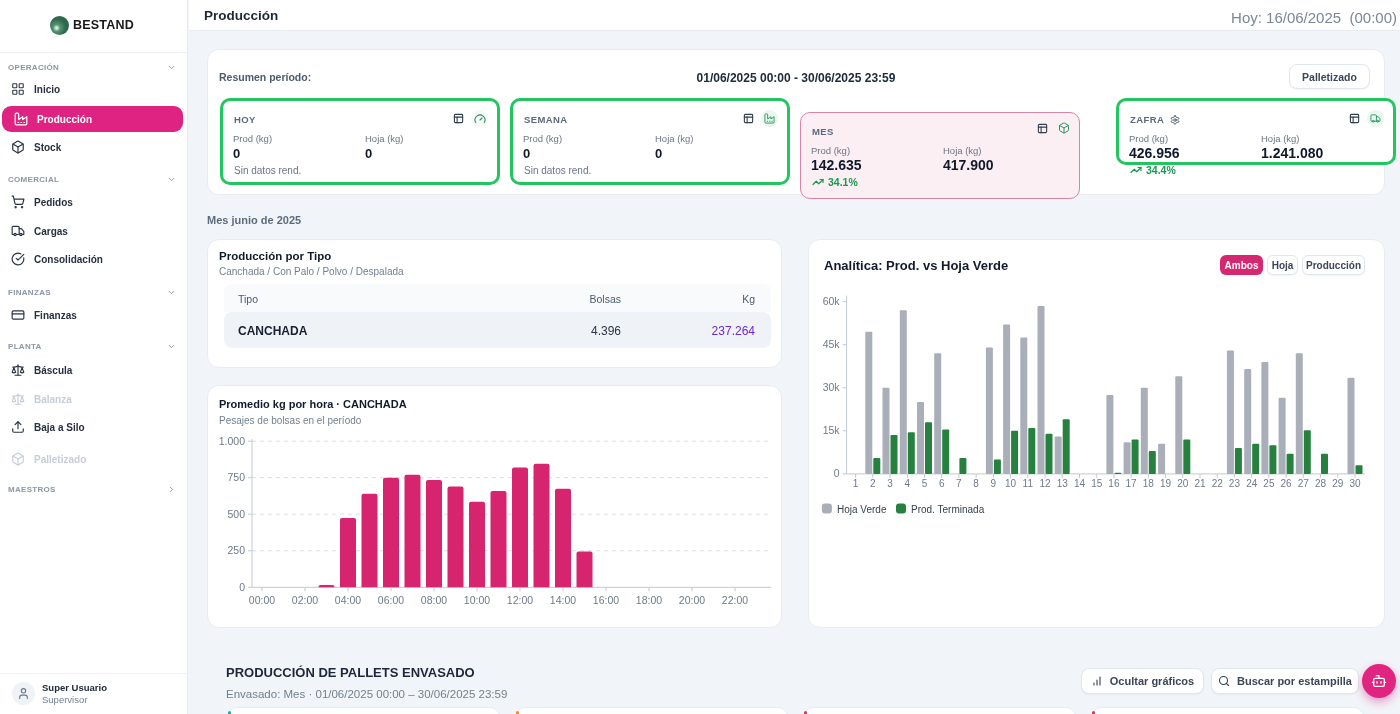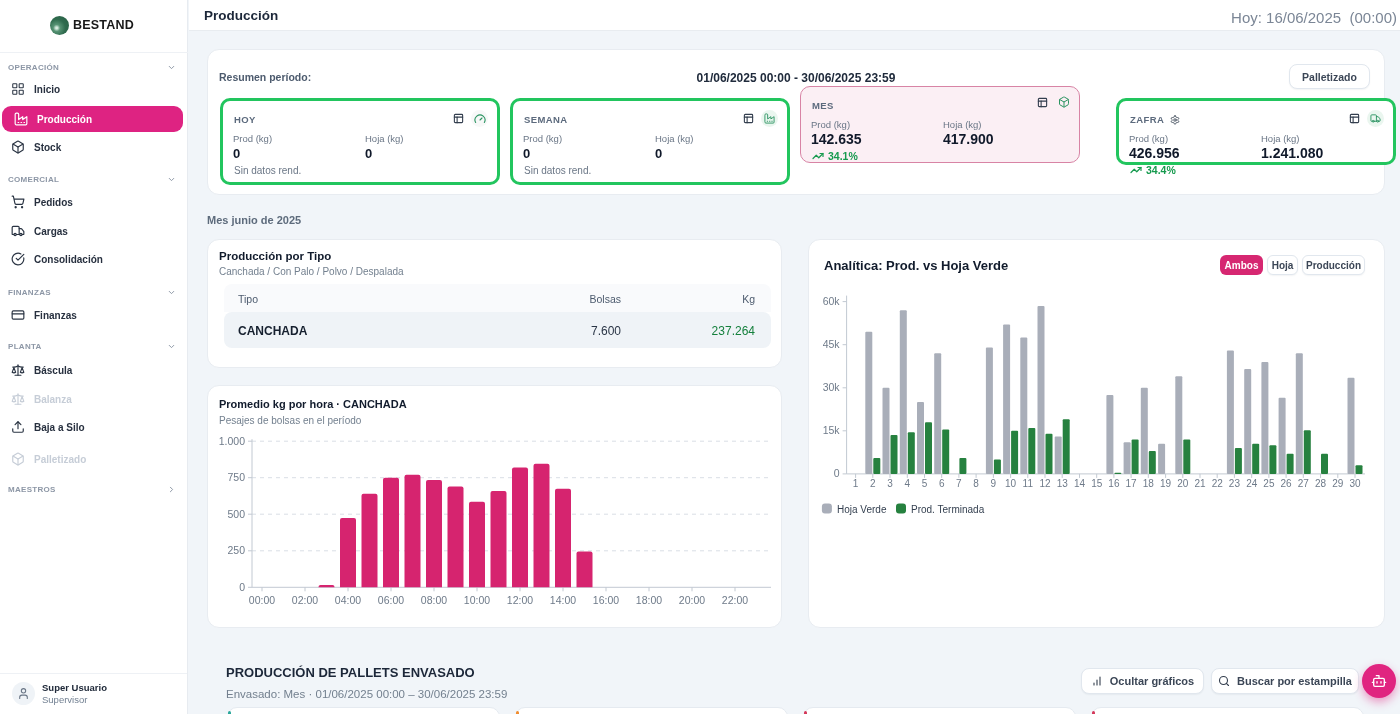--- a/index.html
+++ b/index.html
@@ -192,21 +192,21 @@
         </svg>
       </span>
     </div>
   <div class="sclabel" style="left:10px;">Prod (kg)</div>
   <div class="scval" style="left:10px;">0</div>
   <div class="sclabel" style="left:142px;">Hoja (kg)</div>
   <div class="scval" style="left:142px;">0</div>
   <div class="scnote">Sin datos rend.</div>
 </div>
 
-<div class="scard" style="left:800px;top:86px;width:280px;height:77px;background:#fbeff4;border:1.5px solid #d884a5;">
+<div class="scard" style="left:800px;top:112px;width:280px;height:87px;background:#fbeff4;border:1.5px solid #d884a5;">
   <div class="sctitle">MES</div>
   <div class="icorow">
       <svg width="11" height="11" viewBox="0 0 24 24" fill="none" stroke="#333e4e" stroke-width="2.4" stroke-linecap="round" stroke-linejoin="round">
         <rect width="18" height="18" x="3" y="3" rx="2"></rect>
         <path d="M3 9h18"></path>
         <path d="M9 9v12"></path>
       </svg>
       <span style="width:10px;"></span>
       <svg width="12" height="12" viewBox="0 0 24 24" fill="none" stroke="#2b9461" stroke-width="2.0" stroke-linecap="round" stroke-linejoin="round">
         <path d="M21 8a2 2 0 0 0-1-1.73l-7-4a2 2 0 0 0-2 0l-7 4A2 2 0 0 0 3 8v8a2 2 0 0 0 1 1.73l7 4a2 2 0 0 0 2 0l7-4A2 2 0 0 0 21 16Z"></path>
@@ -262,22 +262,22 @@
 
 <div class="card" style="left:207px;top:239px;width:575px;height:129px;"></div>
 <div class="abs ctitle" style="left:219px;top:250px;">Producción por Tipo</div>
 <div class="abs csub" style="left:219px;top:266px;">Canchada / Con Palo / Polvo / Despalada</div>
 <div class="abs" style="left:224px;top:284px;width:547px;height:28px;background:#f9fafc;border-radius:8px 8px 0 0;"></div>
 <div class="abs" style="left:224px;top:312px;width:547px;height:36px;background:#eff3f7;border-radius:8px;"></div>
 <div class="abs" style="left:238px;top:293px;font-size:10.5px;color:#4d5b6e;">Tipo</div>
 <div class="abs" style="left:500px;top:293px;width:121px;text-align:right;font-size:10.5px;color:#4d5b6e;">Bolsas</div>
 <div class="abs" style="left:650px;top:293px;width:105px;text-align:right;font-size:10.5px;color:#4d5b6e;">Kg</div>
 <div class="abs" style="left:238px;top:324px;font-size:12px;font-weight:bold;color:#16202f;">CANCHADA</div>
-<div class="abs" style="left:500px;top:324px;width:121px;text-align:right;font-size:12px;color:#2a3546;">7.600</div>
-<div class="abs" style="left:650px;top:324px;width:105px;text-align:right;font-size:12px;color:#15803d;">237.264</div>
+<div class="abs" style="left:500px;top:324px;width:121px;text-align:right;font-size:12px;color:#2a3546;">4.396</div>
+<div class="abs" style="left:650px;top:324px;width:105px;text-align:right;font-size:12px;color:#6d28d9;">237.264</div>
 
 <div class="card" style="left:207px;top:385px;width:575px;height:243px;"></div>
 <div class="abs ctitle" style="left:219px;top:398px;font-size:11px;">Promedio kg por hora · CANCHADA</div>
 <div class="abs csub" style="left:219px;top:415px;">Pesajes de bolsas en el período</div>
 <svg class="abs" style="left:207px;top:385px;" width="575" height="243" viewBox="0 0 575 243">
 <line x1="45" y1="165.8" x2="564" y2="165.8" stroke="#d9dee5" stroke-width="1" stroke-dasharray="4 4"></line>
 <line x1="45" y1="129.2" x2="564" y2="129.2" stroke="#d9dee5" stroke-width="1" stroke-dasharray="4 4"></line>
 <line x1="45" y1="92.7" x2="564" y2="92.7" stroke="#d9dee5" stroke-width="1" stroke-dasharray="4 4"></line>
 <line x1="45" y1="56.2" x2="564" y2="56.2" stroke="#d9dee5" stroke-width="1" stroke-dasharray="4 4"></line>
 <line x1="45" y1="54.2" x2="45" y2="202.3" stroke="#c2c9d2" stroke-width="1"></line>

